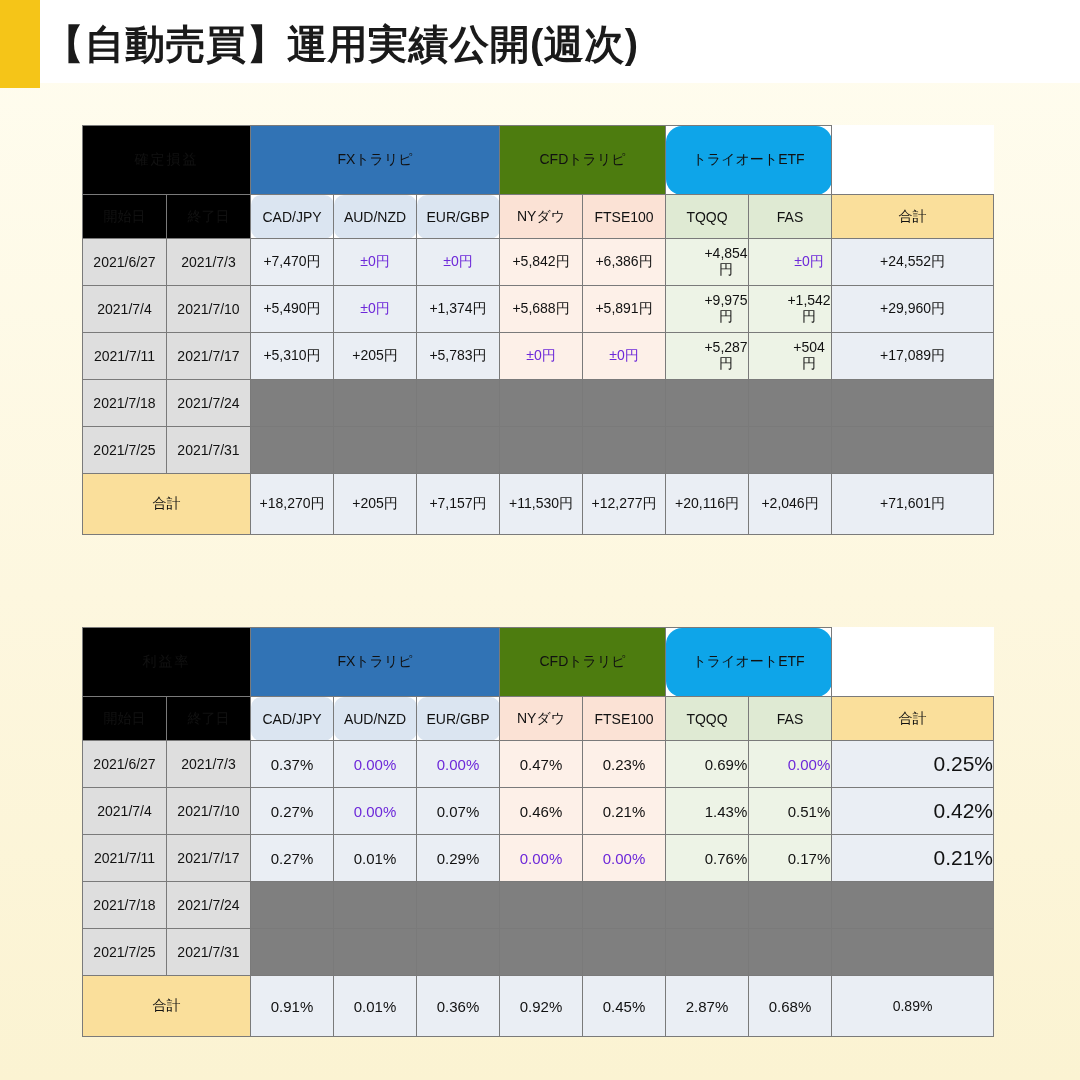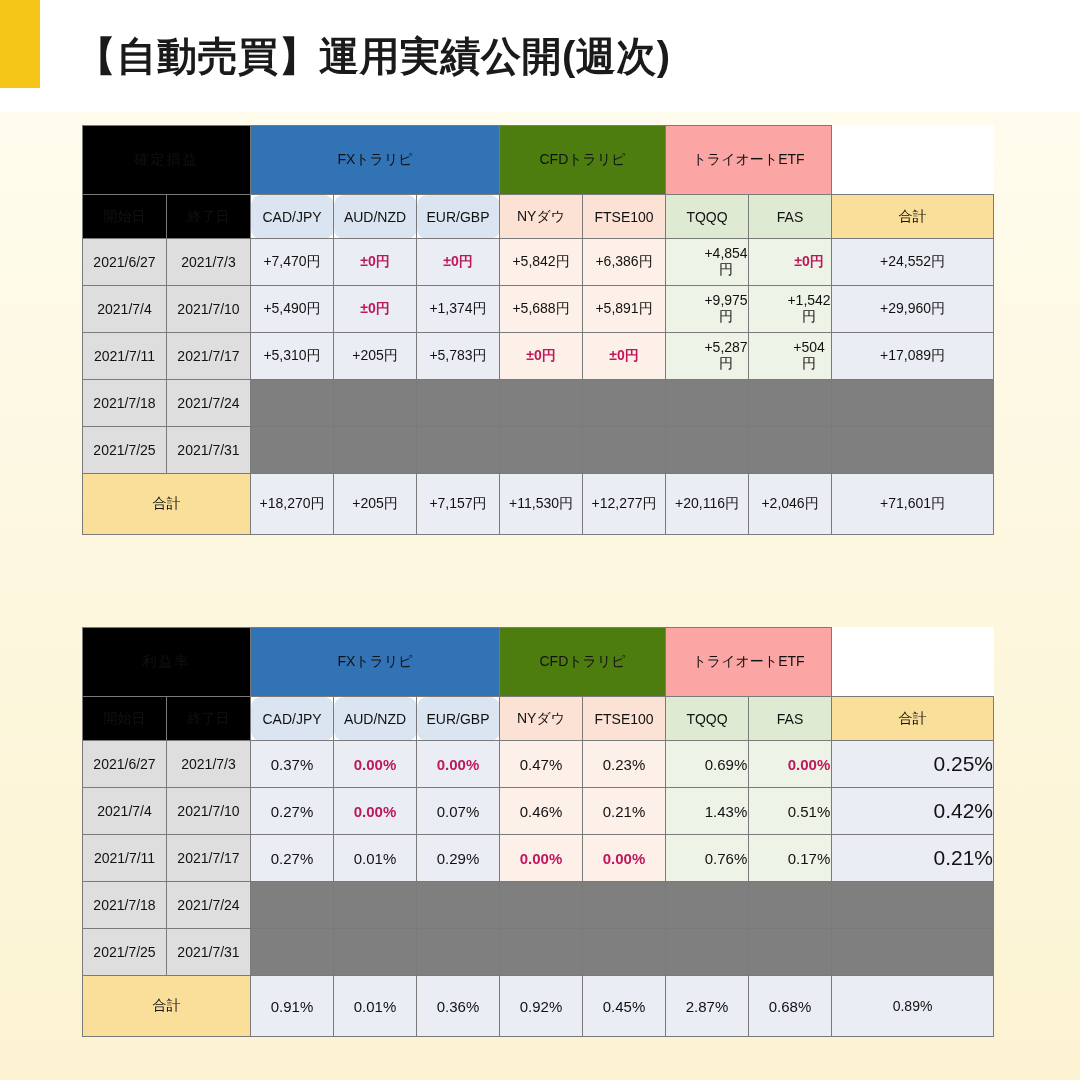--- a/index.html
+++ b/index.html
@@ -16,25 +16,24 @@
   .page {
     position: relative;
     width: 1080px;
     height: 1080px;
     background: linear-gradient(180deg, #fffdf0 0%, #fdf7df 55%, #fbf3d2 100%);
   }
 
   
   .header {
     position: relative;
-    height: 112px;
+    height: 83px;
     background: #ffffff;
     display: flex;
-    align-items: center;
-    padding-left: 32px;
+    align-items: flex-start;
   }
   .header-accent {
     position: absolute;
     left: 0;
     top: 0;
     width: 40px;
     height: 88px;
     background: #f5c518;
   }
   .header-title {
@@ -95,25 +94,26 @@
     height: 68px;
   }
   .h-cfd {
     background: #4d7c0f;
     color: #ffffff;
     font-size: 17px;
     font-weight: bold;
     height: 68px;
   }
   .h-etf {
-    background: #fca5a5;
+    background: #0ea5e9;
     color: #ffffff;
     font-size: 17px;
     font-weight: bold;
     height: 68px;
+    border-radius: 16px;
   }
   .h-blank {
     background: #ffffff;
     border-left: 1px solid #ffffff !important;
     border-top: 1px solid #ffffff !important;
     border-right: 1px solid #ffffff !important;
   }
 
   
   .sub {
@@ -124,21 +124,21 @@
   .sub-date { background: #000000; color: #ffffff; font-size: 12px; }
   .sub-fx   { background: #dbe5f1; color: #111; border-radius: 10px; }
   .sub-cfd  { background: #fbe2d5; color: #111; }
   .sub-etf  { background: #dfead3; color: #111; }
   .sub-total{ background: #fadf9b; color: #111; font-size: 17px; font-weight: bold; }
 
   
   .row-cell { height: 46px; font-size: 14px; }
   .c-dateval { background: #dedede; font-size: 13px; color: #111; padding-right: 6px; text-align: right; }
   .c-val { background: #eaeef4; color: #1414cd; font-weight: bold; }
-  .c-val.zero { color: #be185d; font-weight: bold; }
+  .c-val.zero { color: #6d28d9; font-weight: normal; }
   .c-val.cfd { background: #fdf0e8; }
   .c-val.etf { background: #edf3e6; padding-left: 38px; }
   .c-val.fx  { background: #eaeef4; }
   .c-grand { background: #eaeef4; color: #1414cd; font-size: 21px; font-weight: bold; padding-right: 8px; text-align: right; }
   .row-empty td { background: #7f7f7f; height: 46px; }
 
   
   .tot-label {
     background: #fadf9b;
     font-size: 21px;

